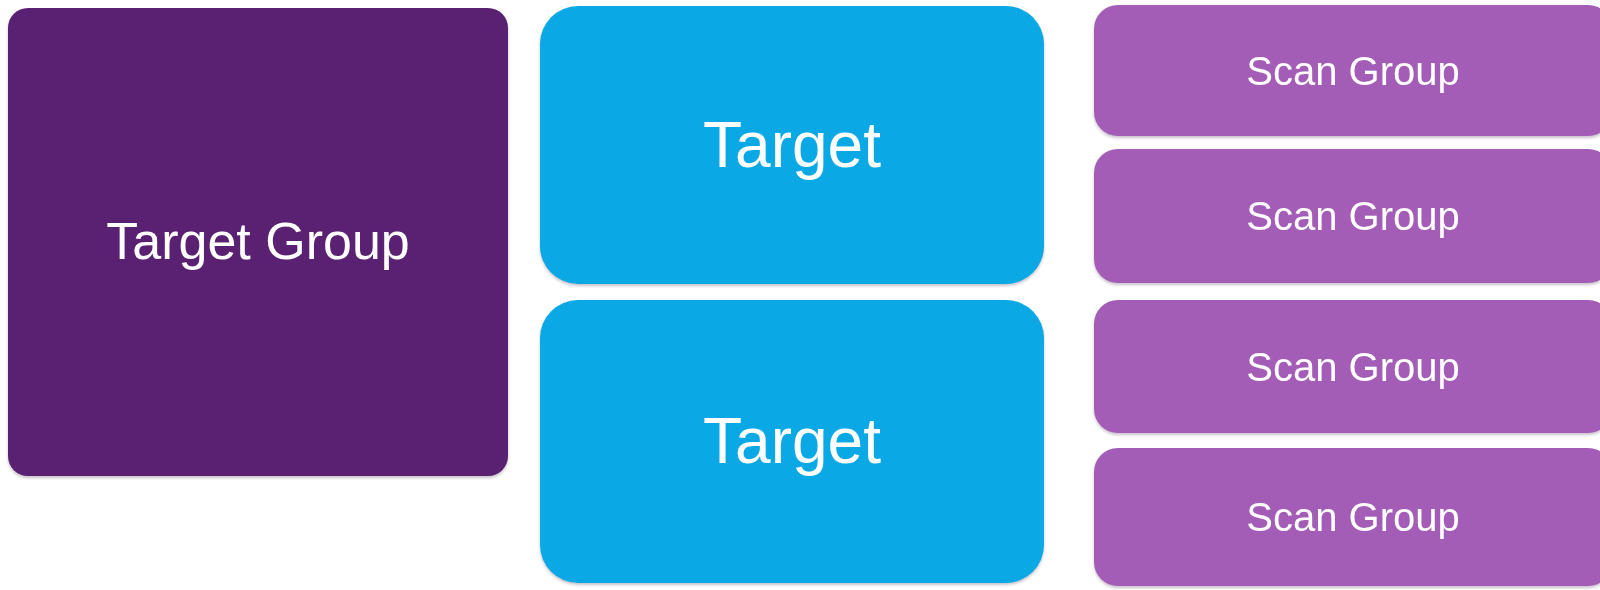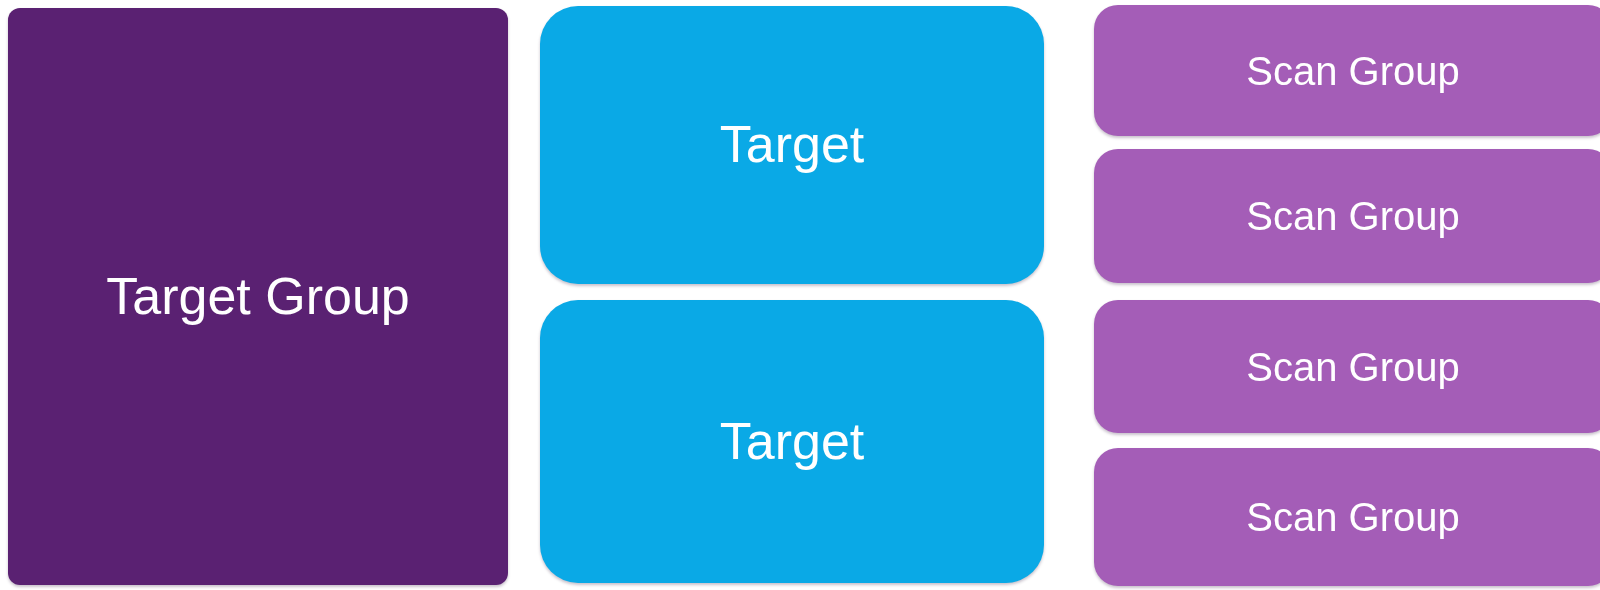--- a/index.html
+++ b/index.html
@@ -30,37 +30,37 @@
     white-space: nowrap;
     text-align: center;
     line-height: 1.1;
   }
 
   
   .target-group-box {
     left: 8px;
     top: 8px;
     width: 500px;
-    height: 577px;
-    border-radius: 12px;
+    height: 468px;
+    border-radius: 20px;
     background: var(--target-group-fill, #5A2172);
   }
   .target-group-box .label {
     font-size: 52px;
   }
 
   
   .target-box {
     left: 540px;
     width: 504px;
     border-radius: 38px;
     background: var(--target-fill, #0AA9E6);
   }
   .target-box .label {
-    font-size: 52px;
+    font-size: 64px;
   }
   .target-box.t0 { top: 6px;   height: 278px; }
   .target-box.t1 { top: 300px; height: 283px; }
 
   
   .scan-group-box {
     left: 1094px;
     width: 518px;
     border-radius: 24px;
     background: var(--scan-group-fill, #A45DB7);

